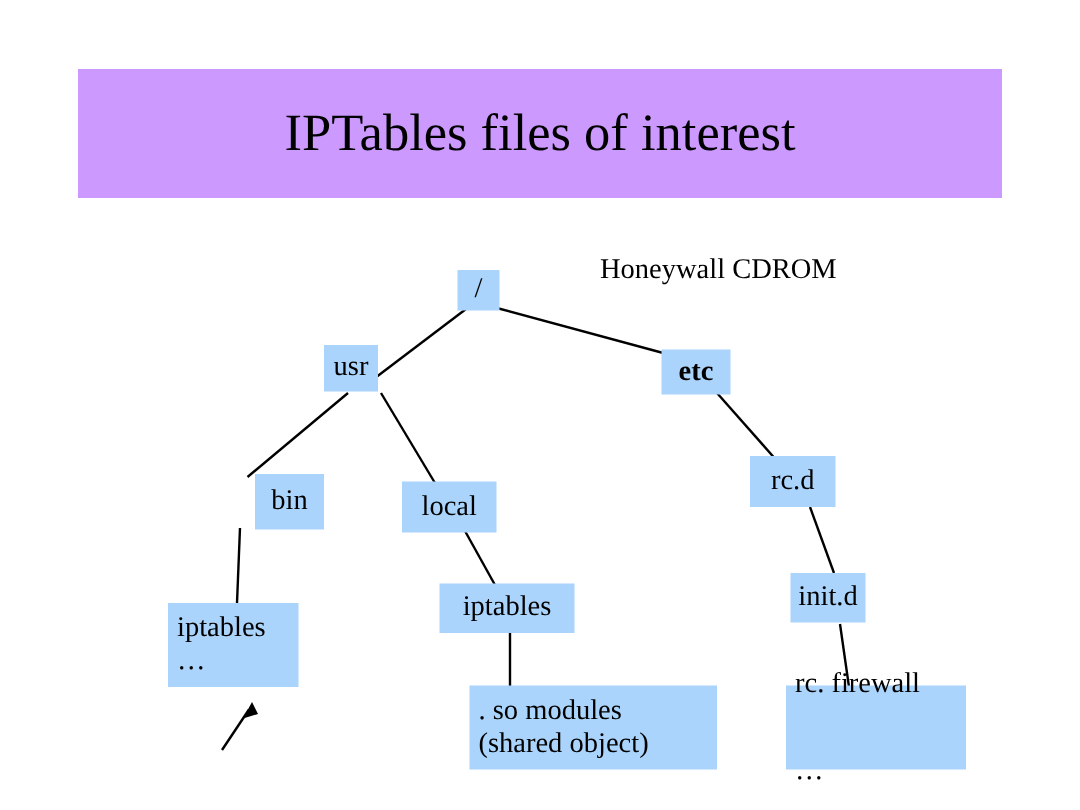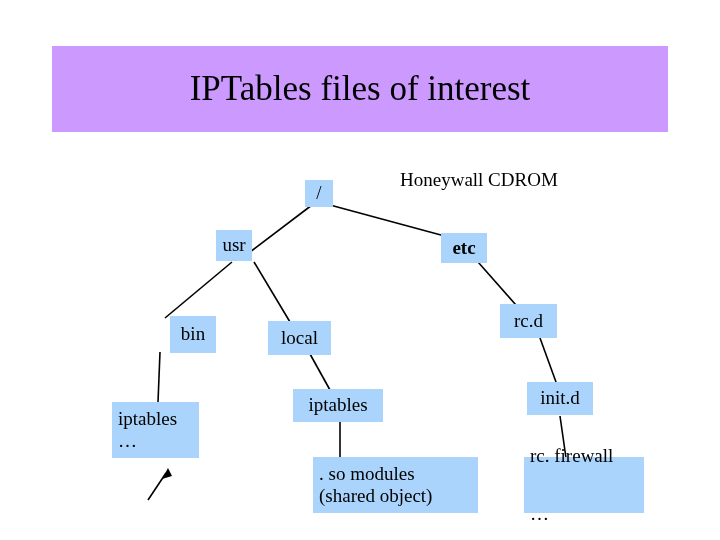--- a/index.html
+++ b/index.html
@@ -137,21 +137,21 @@
 
   <div class="node left-align" style="left:112px; top:402px; width:87px; height:56px;">
     <span class="nd-line">iptables</span>
     <span class="nd-line">…</span>
   </div>
 
   <div class="node" style="left:293px; top:389px; width:90px; height:33px;">
     <span class="nd-line">iptables</span>
   </div>
 
-  <div class="node" style="left:527px; top:382px; width:66px; height:33px;">
+  <div class="node" style="left:527px; top:382px; width:50px; height:33px;">
     <span class="nd-line">init.d</span>
   </div>
 
   <div class="node left-align" style="left:272px; top:457px; width:165px; height:56px;margin-left:41px;">
     <span class="nd-line">. so modules</span>
     <span class="nd-line">(shared object)</span>
   </div>
 
   <div class="node left-align" style="left:524px; top:457px; width:120px; height:56px;gap:36px;">
     <span class="nd-line">rc. firewall</span>

